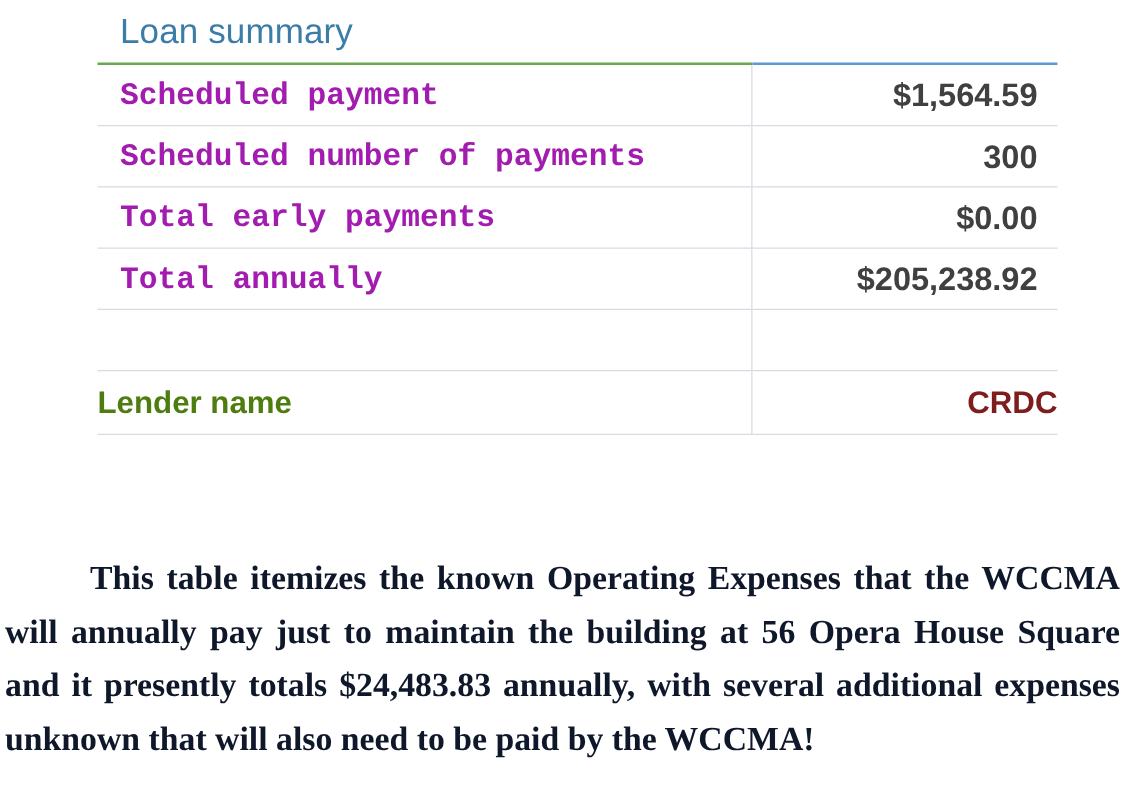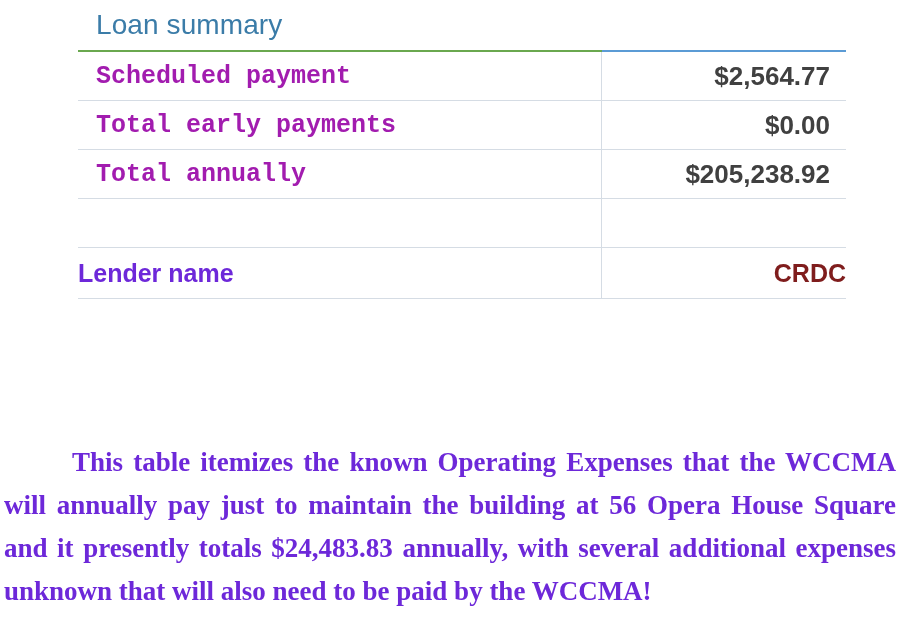--- a/index.html
+++ b/index.html
@@ -88,42 +88,42 @@
   .row-lender td {
     height: 50px;
     border-bottom: 1px solid #d5dce4;
   }
   .row-lender .col-label {
     border-right: 1px solid #d5dce4;
   }
   .lender-label {
     font-size: 25px;
     font-weight: bold;
-    color: #6d28d9;
+    color: #4d7c0f;
     padding-left: 18px;
   }
   .lender-value {
     font-size: 25px;
     font-weight: bold;
     color: #7f1d1d;
     text-align: right;
     padding-right: 16px;
   }
 
   
   .body-para {
     position: absolute;
     left: 4px;
     top: 414px;
     width: 892px;
     font-family: "Liberation Serif", serif;
     font-size: 27px;
     font-weight: bold;
     line-height: 43px;
-    color: #6d28d9;
+    color: #0f172a;
     text-indent: 68px;
     text-align: justify;
     text-justify: inter-word;
   }
 </style>
 </head>
 <body>
 
 <div class="page">
 
@@ -135,21 +135,25 @@
     <tbody>
       <tr class="row-title">
         <td class="col-label">
           <div class="title-text">Loan summary</div>
         </td>
         <td class="col-value"></td>
       </tr>
 
       <tr class="row-data">
         <td class="col-label cell-label">Scheduled payment</td>
-        <td class="col-value cell-value">$2,564.77</td>
+        <td class="col-value cell-value">$1,564.59</td>
+      </tr>
+      <tr class="row-data">
+        <td class="col-label cell-label">Scheduled number of payments</td>
+        <td class="col-value cell-value">300</td>
       </tr>
       <tr class="row-data">
         <td class="col-label cell-label">Total early payments</td>
         <td class="col-value cell-value">$0.00</td>
       </tr>
       <tr class="row-data">
         <td class="col-label cell-label">Total annually</td>
         <td class="col-value cell-value">$205,238.92</td>
       </tr>
 

